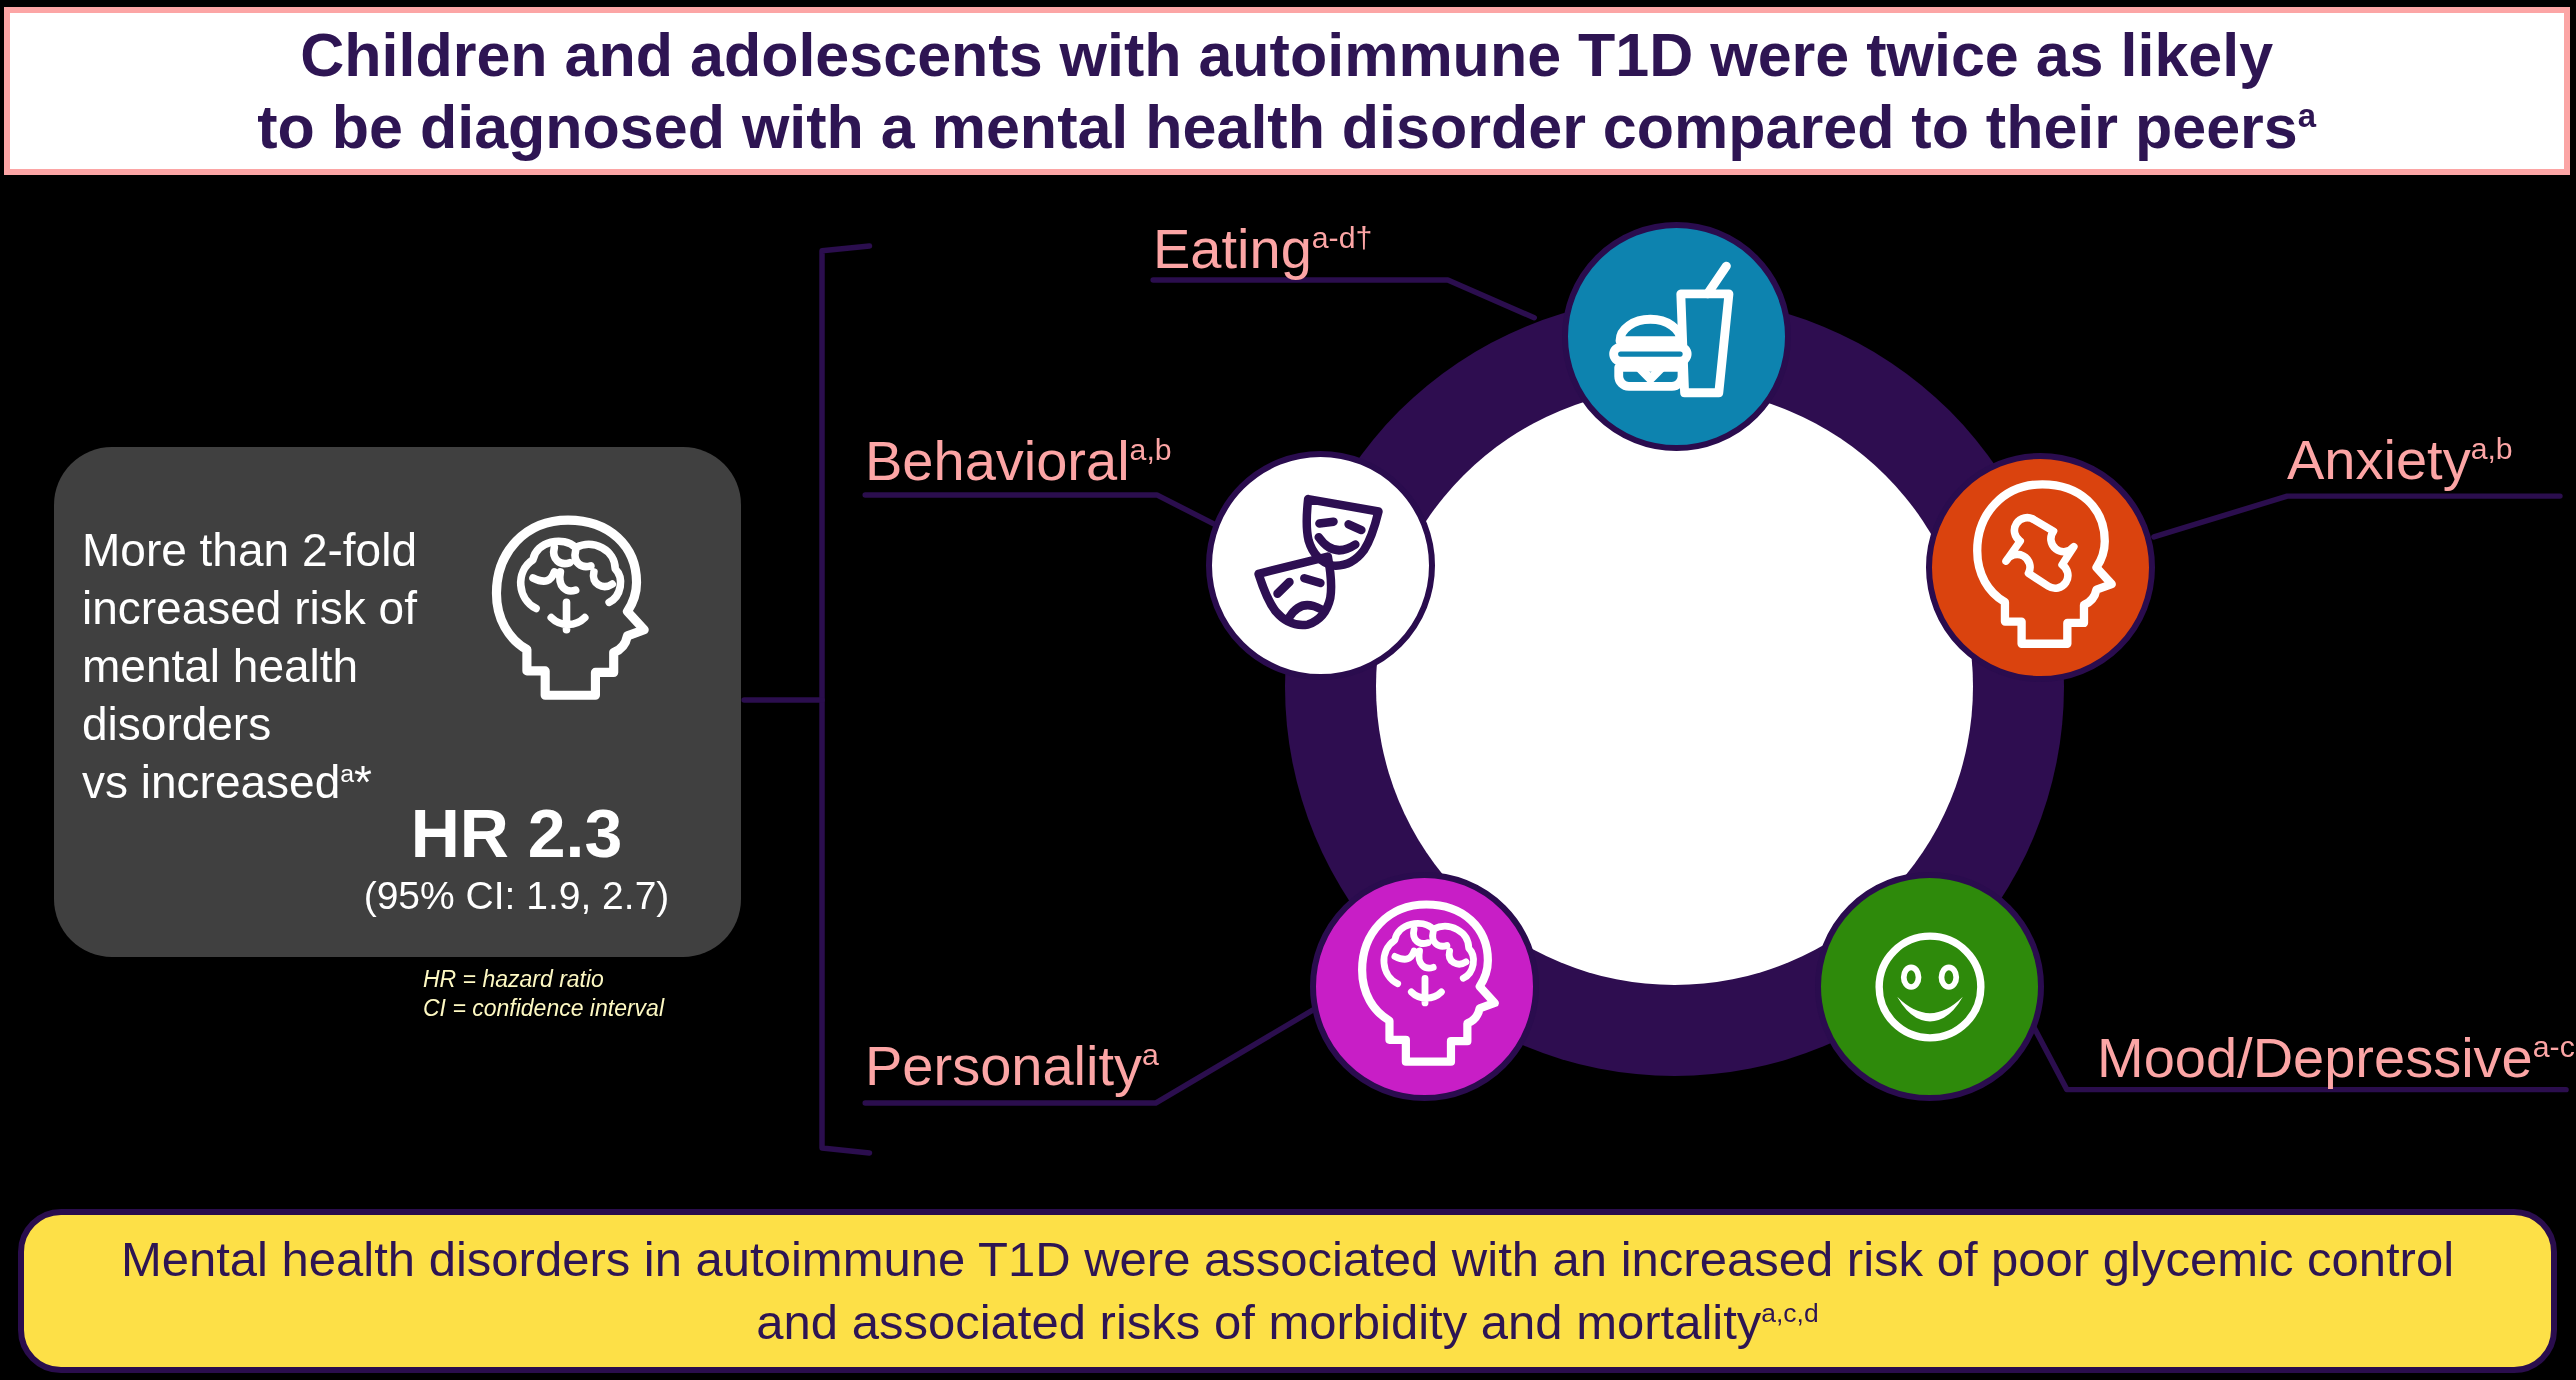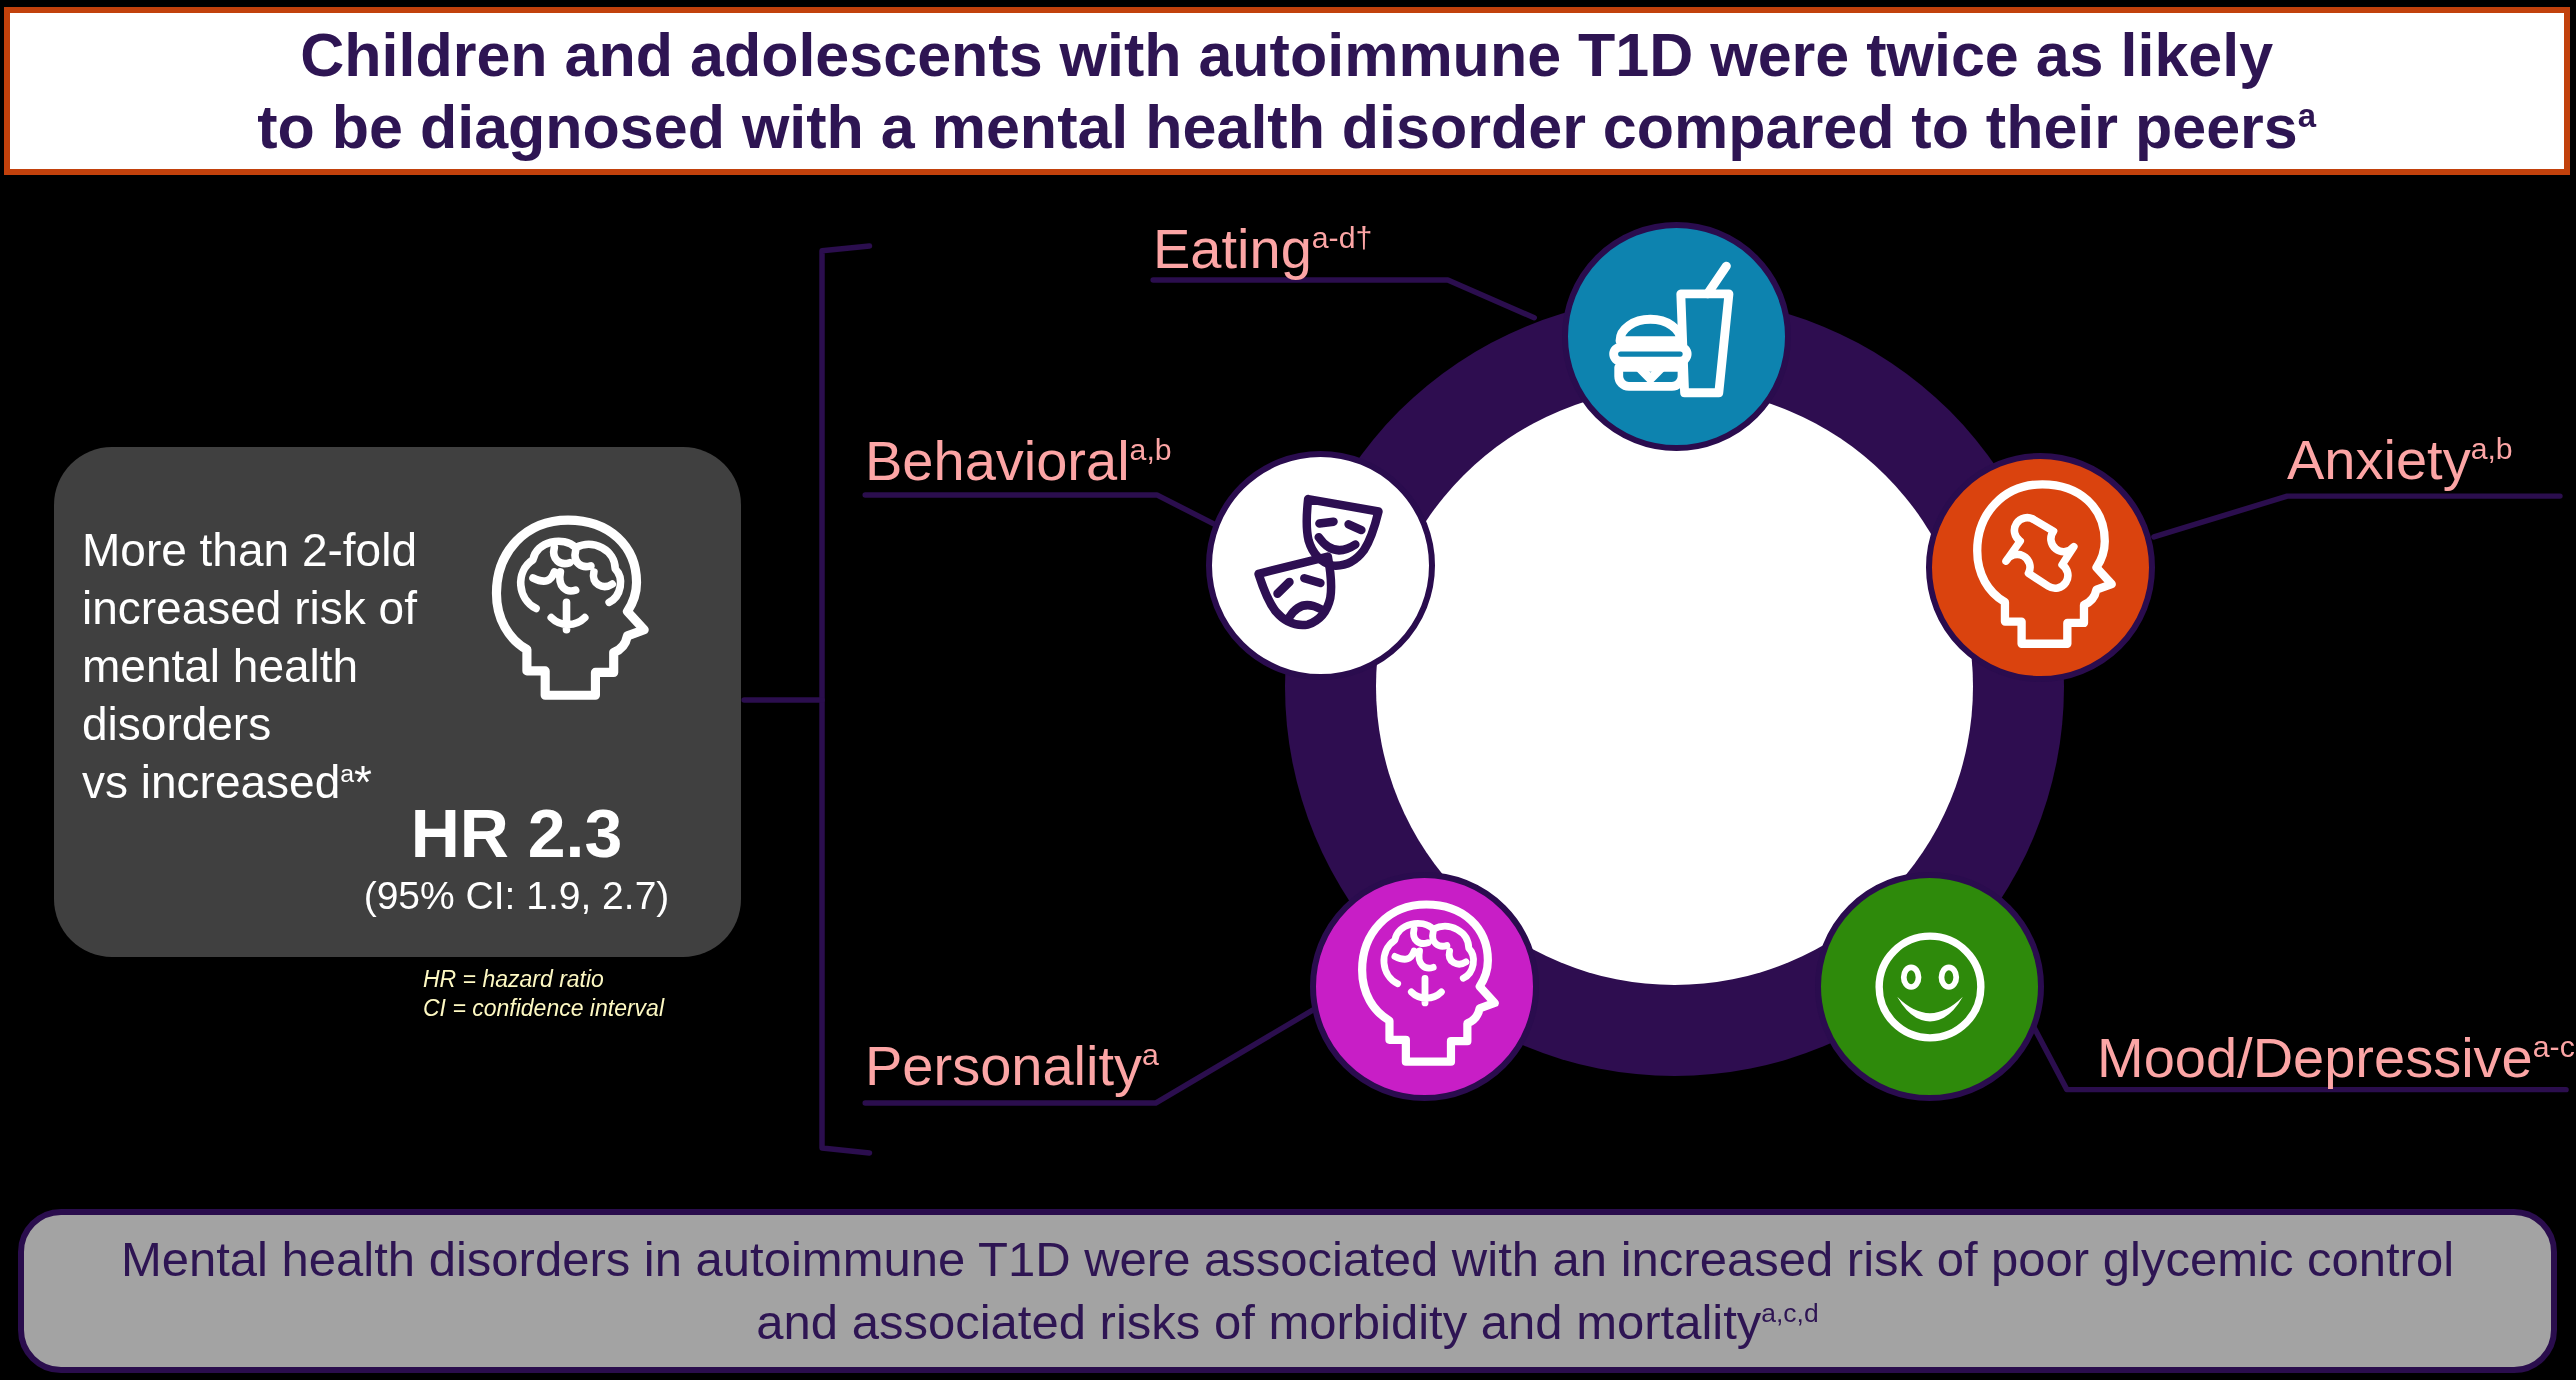--- a/index.html
+++ b/index.html
@@ -2,21 +2,21 @@
 <html style="font-size:9.7px"><head>
 <meta charset="utf-8">
 <style>
   html,body{margin:0;padding:0;background:#000;}
   #canvas{position:relative;width:2576px;height:1380px;background:#000;overflow:hidden;
           font-family:"Liberation Sans",sans-serif;}
   .abs{position:absolute;}
   sup{font-size:54%;vertical-align:super;line-height:0;}
 
   
-  .header{left:3.7px;top:7.3px;width:2554px;height:156px;background:#fff;border:6px solid #c2410c;
+  .header{left:3.7px;top:7.3px;width:2554px;height:156px;background:#fff;border:6px solid #fca5a5;
           display:flex;flex-direction:column;justify-content:center;align-items:center;
           text-align:center;color:#2e1553;font-weight:bold;font-size:61px;line-height:72px;z-index:6;}
 
   
   .statbox{left:54px;top:447px;width:687px;height:510px;background:#404040;border-radius:58px;z-index:5;}
   .risk{position:absolute;left:28px;top:74px;color:#fff;font-size:46px;line-height:58px;}
   .hrblock{position:absolute;left:231px;top:350px;width:463px;text-align:center;color:#fff;}
   .hrval{font-weight:bold;font-size:68px;line-height:73px;}
   .cival{font-size:39px;line-height:52px;}
 
@@ -43,21 +43,21 @@
 
   
   .lbl{color:#fca5a5;font-size:56px;line-height:61px;z-index:5;white-space:nowrap;}
   .lbl-eating{left:1153px;top:218px;}
   .lbl-behavioral{left:865px;top:430px;}
   .lbl-anxiety{left:2287px;top:429px;}
   .lbl-personality{left:865px;top:1035px;}
   .lbl-mood{left:2097px;top:1027px;}
 
   
-  .banner{left:18px;top:1209px;width:2527px;height:152px;background:#a3a3a3;border:6px solid #2a0d4d;
+  .banner{left:18px;top:1209px;width:2527px;height:152px;background:#fde047;border:6px solid #2a0d4d;
           border-radius:43px;display:flex;flex-direction:column;justify-content:center;align-items:center;
           text-align:center;color:#2e1553;font-size:49px;line-height:63px;z-index:6;}
 </style>
 </head>
 <body>
 
 <div id="canvas">
 
   <svg class="abs lines" width="2576" height="1380" viewBox="0 0 4231 2267">
     <g fill="none" stroke="#2b0e4e" stroke-width="9" stroke-linejoin="round" stroke-linecap="round">

